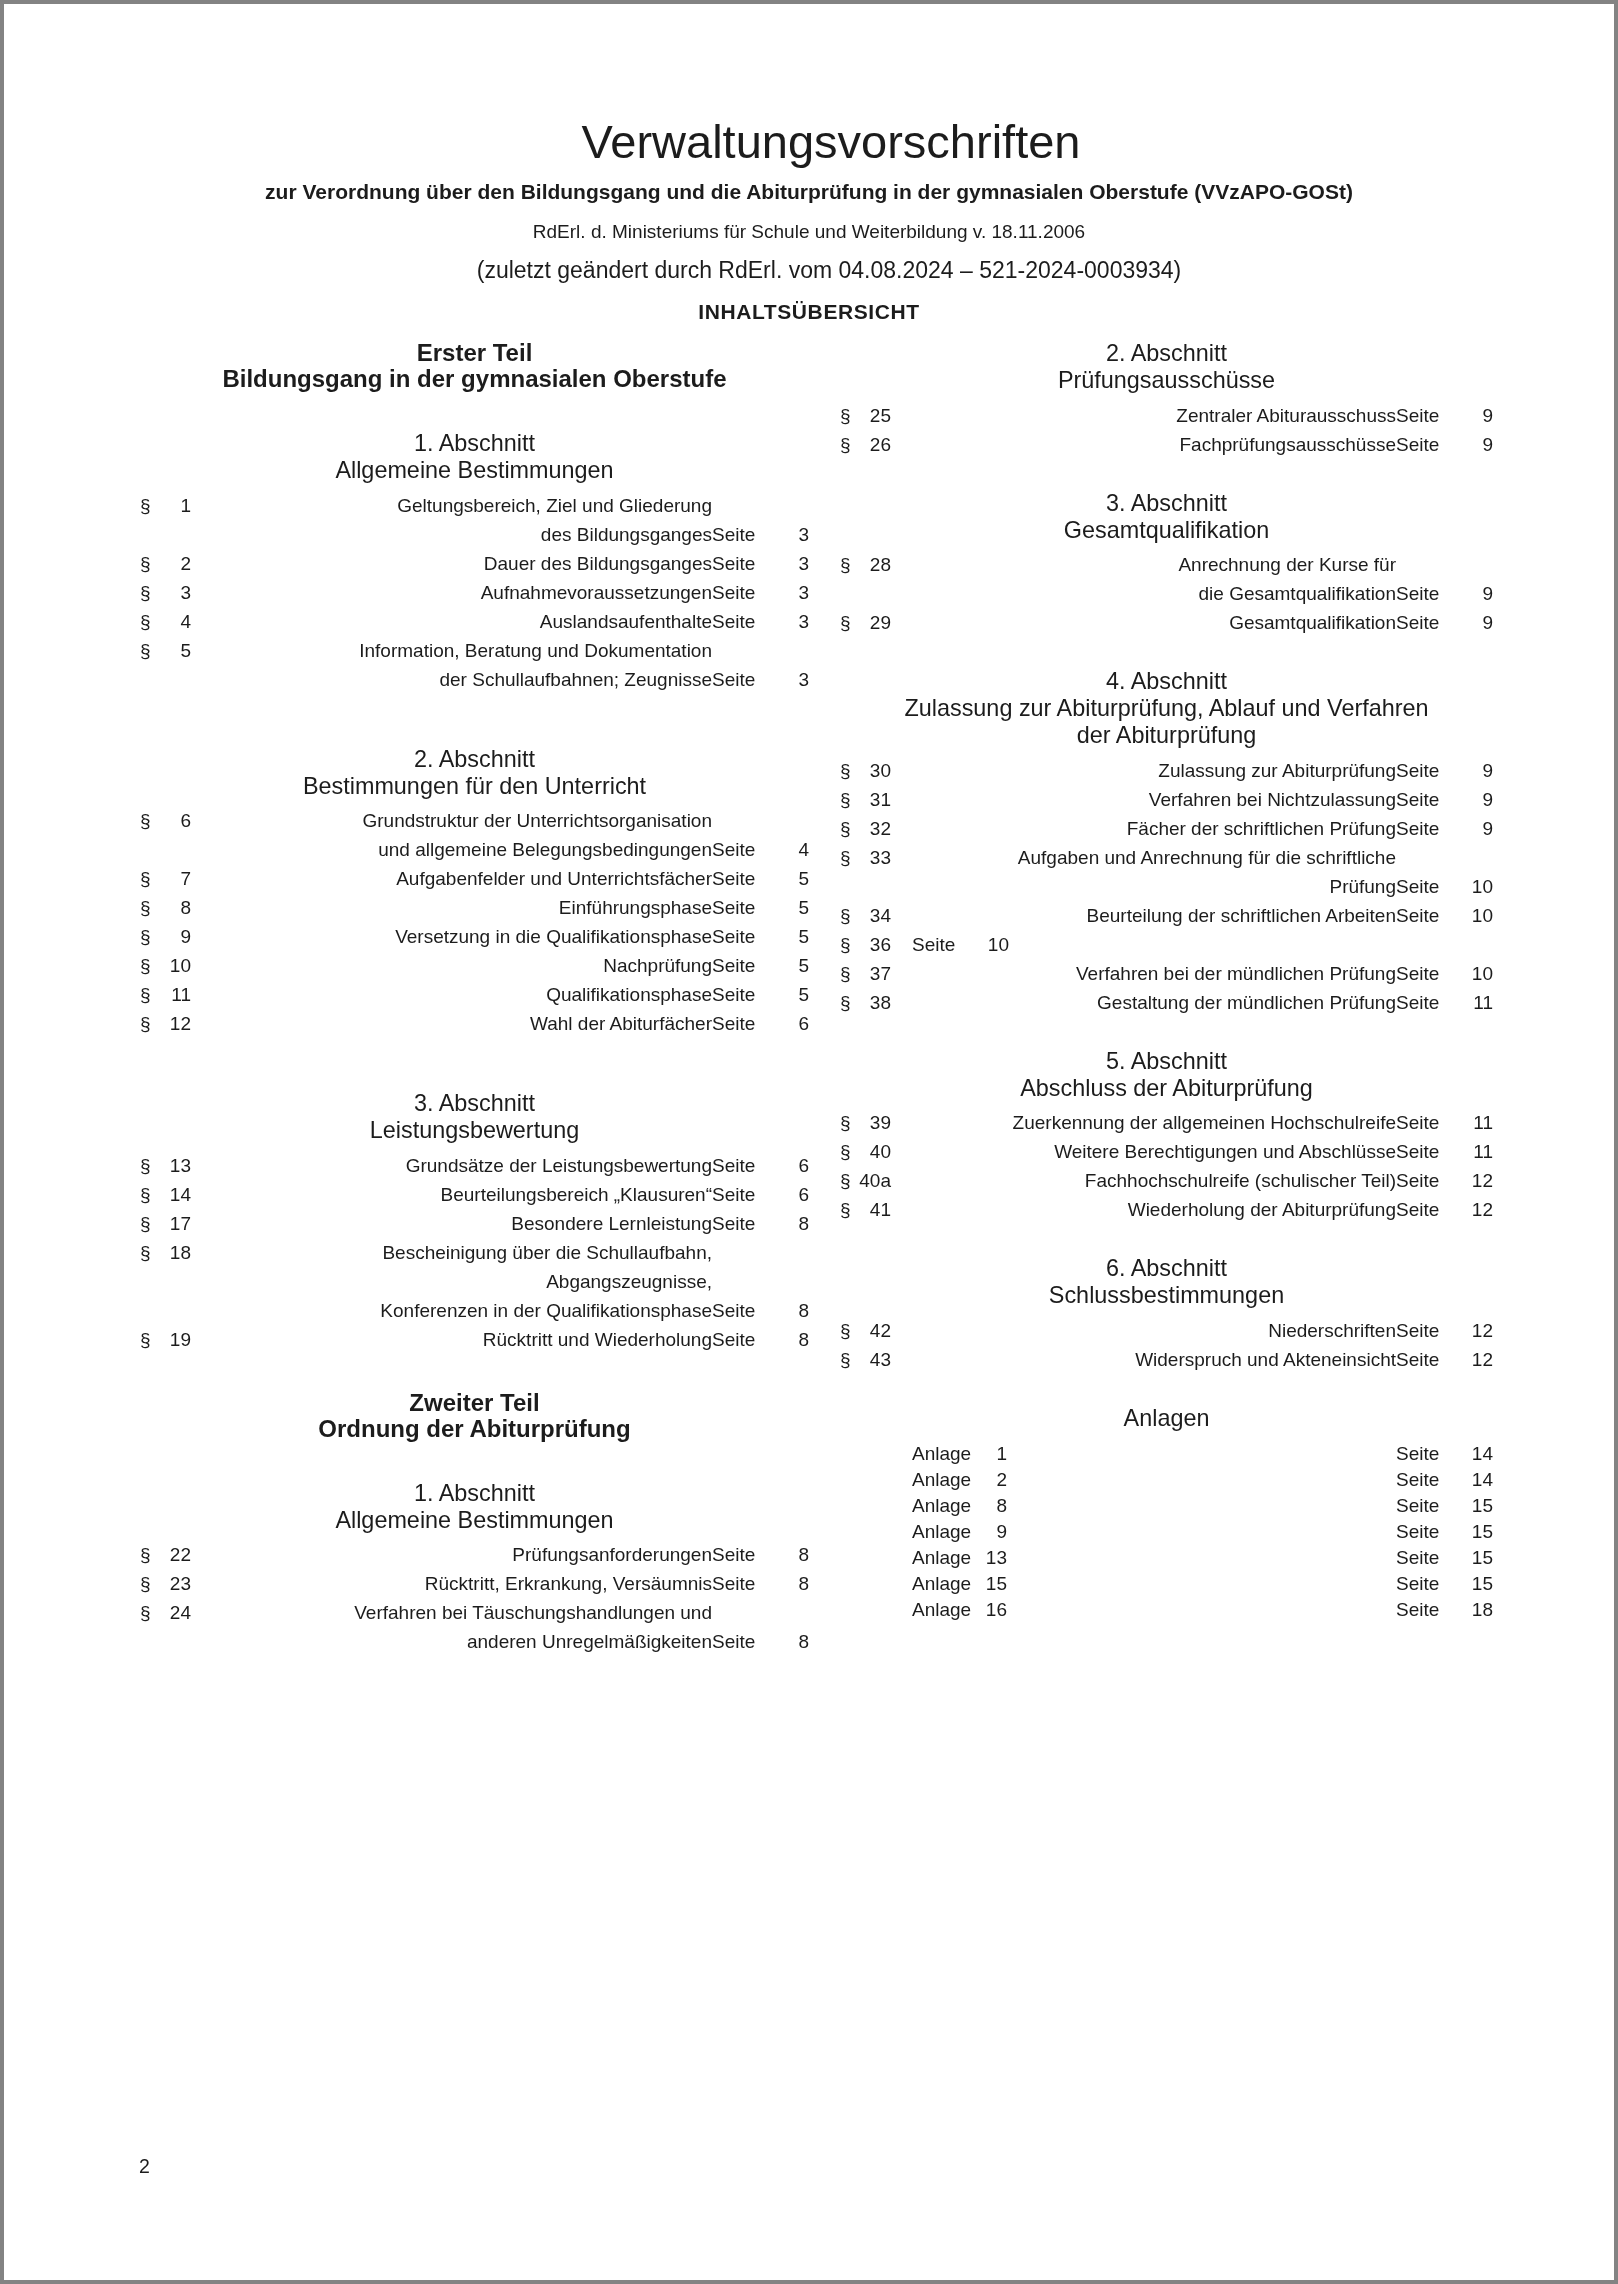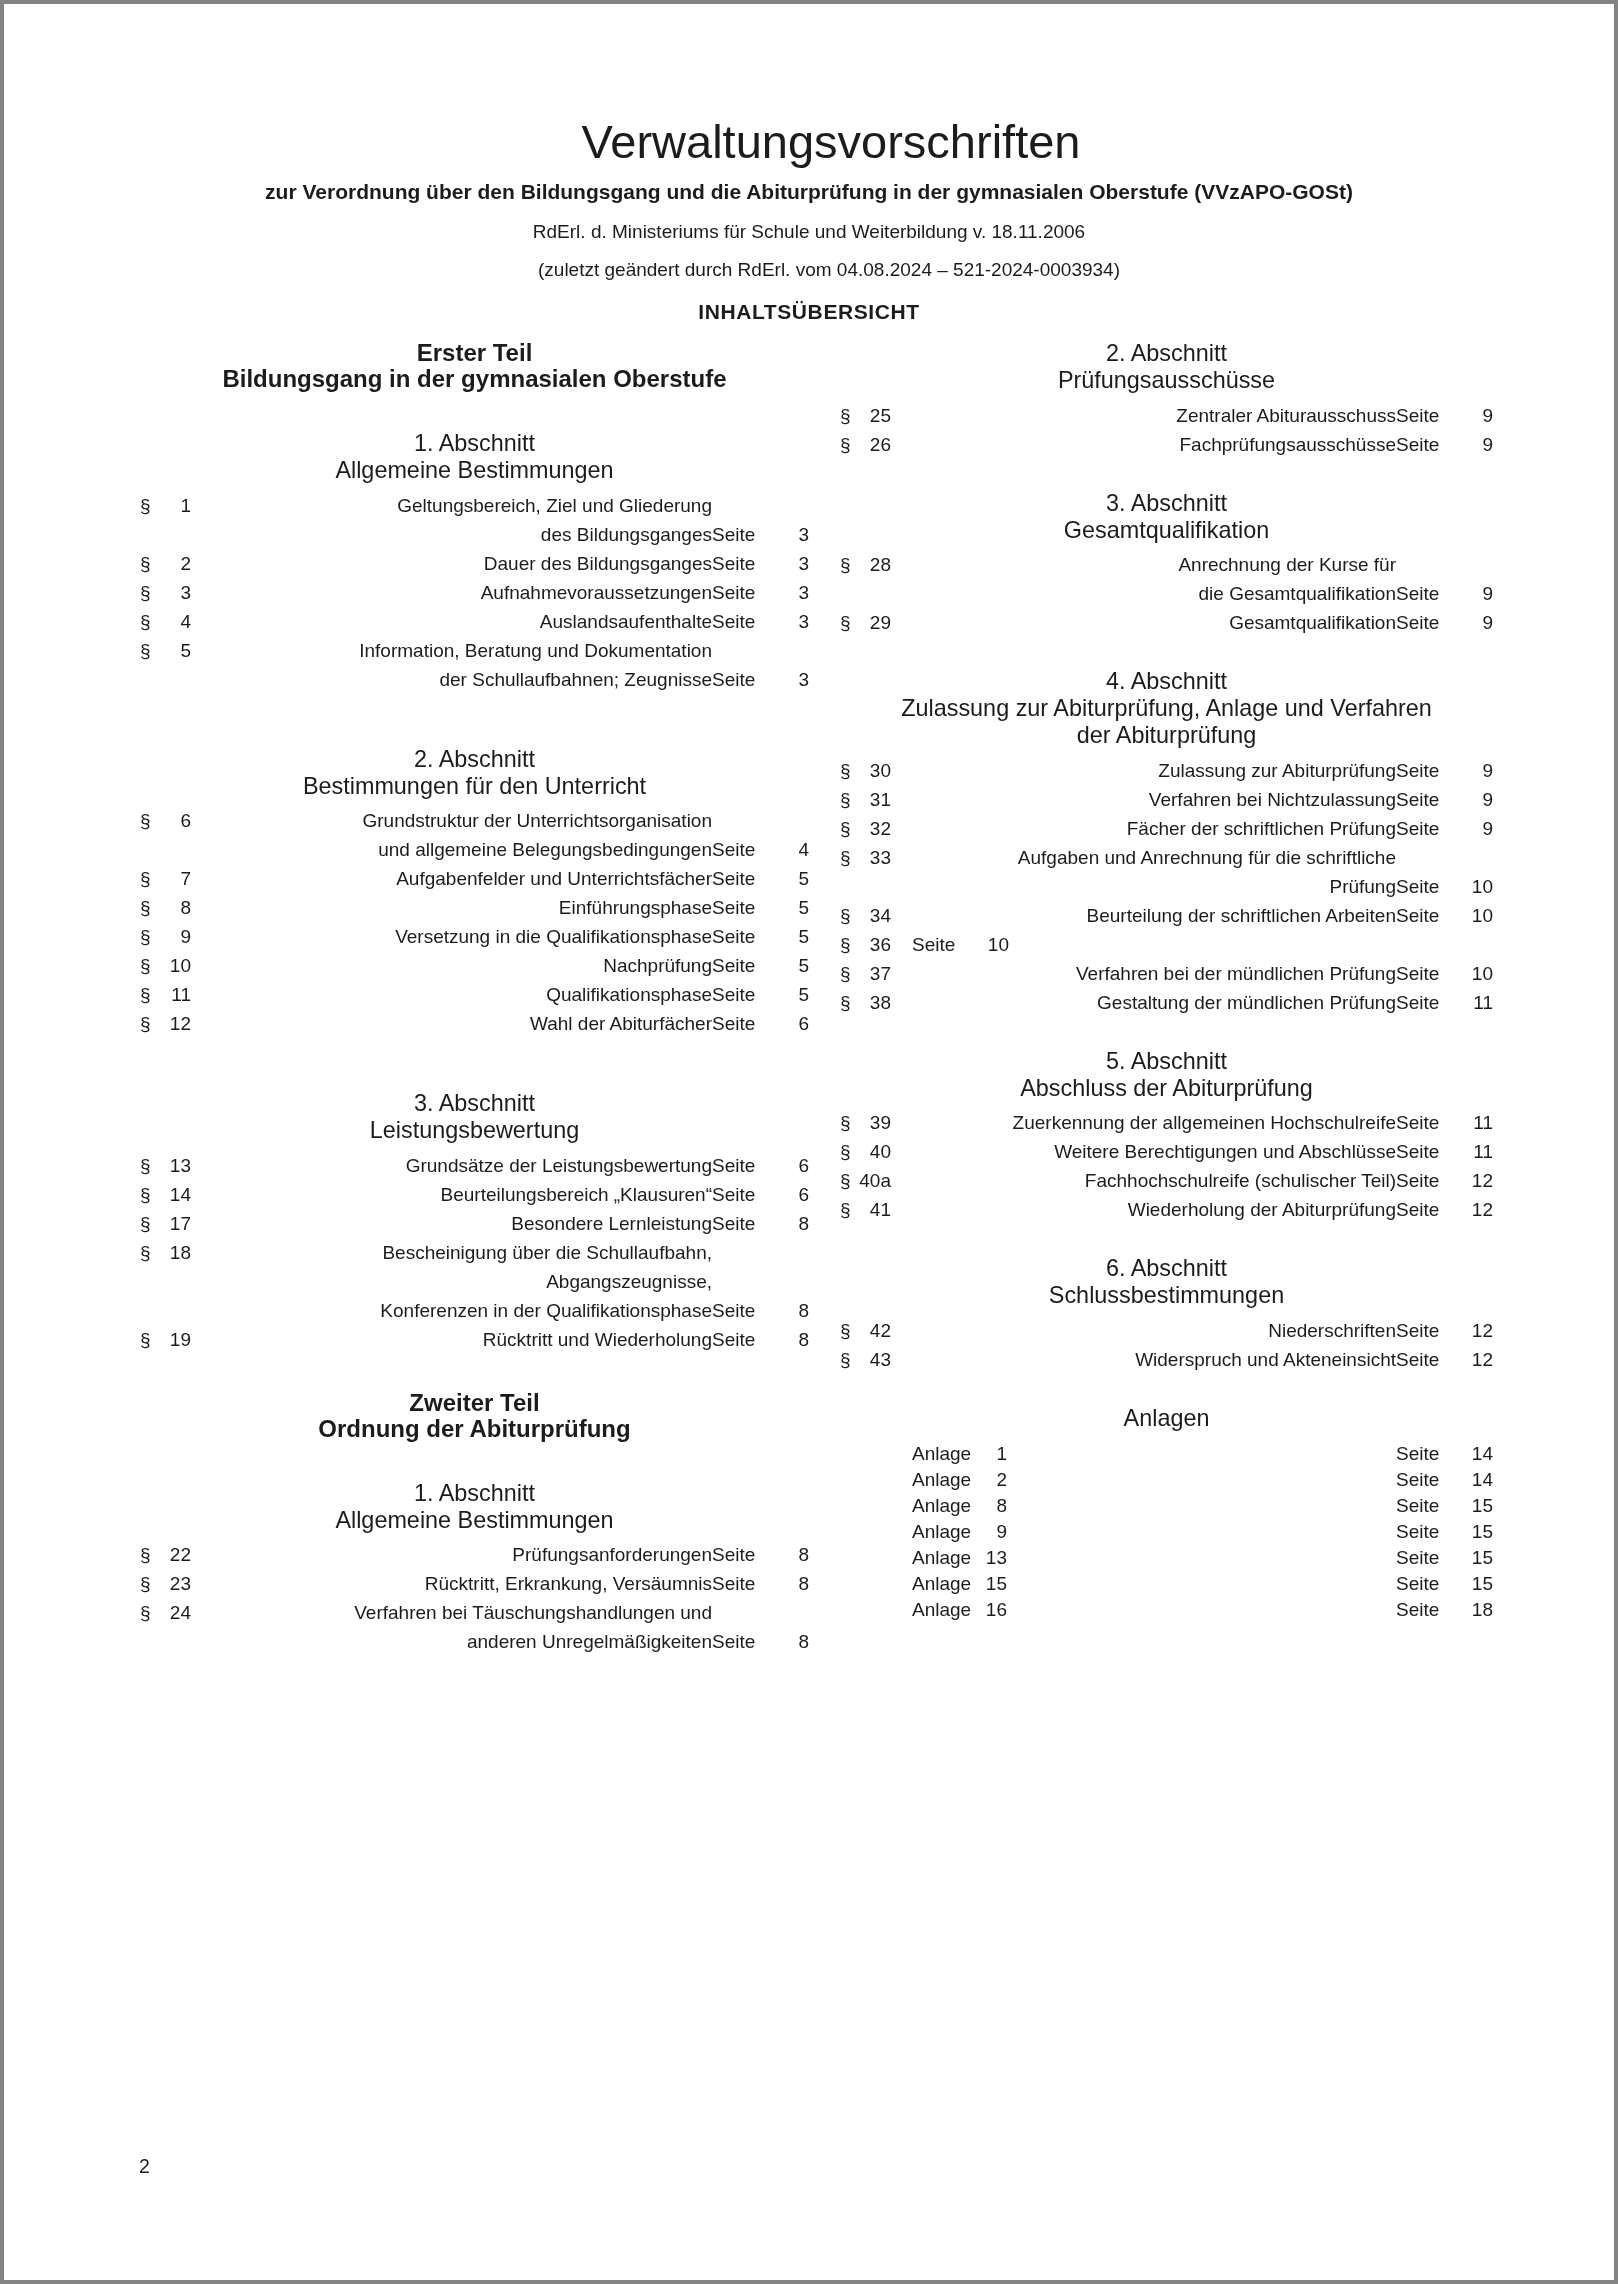--- a/index.html
+++ b/index.html
@@ -16,21 +16,21 @@
     border: 4.5px solid #838383;
     font-family: "Liberation Sans", "DejaVu Sans", sans-serif;
     color: #1c1c1c;
     overflow: hidden;
   }
   
   .doc-header { padding-top: 117px; text-align: center; }
   .title      { font-size: 47px; line-height: 41px; font-weight: normal; margin-left: 44px; }
   .subtitle   { margin-top: 18px; font-size: 21px; line-height: 24px; font-weight: bold; }
   .decree     { margin-top: 17px; font-size: 19px; line-height: 22px; }
-  .amendment  { margin-top: 16.2px; font-size: 19px; line-height: 22px; padding-left: 40px; }
+  .amendment  { margin-top: 16.2px; font-size: 23px; line-height: 22px; padding-left: 40px; }
   .toc-heading{ margin-top: 19px; font-size: 21px; line-height: 23px; letter-spacing: 0.6px; font-weight: bold; }
 
   
   .columns { display: flex; margin-top: 17px; padding-left: 136px; }
   .col-left  { width: 669px; flex: 0 0 auto; }
   .col-right { width: 653px; flex: 0 0 auto; margin-left: 31px; }
 
   .block { margin-top: 0; }
   .col-left  .block-section { margin-top: 52px; }
   .col-left  .block-part    { margin-top: 36px; }
@@ -447,21 +447,21 @@
               </div>
               <div class="page-ref">
                 <span class="page-label">Seite</span>
                 <span class="page-no">9</span>
               </div>
             </div>
           </div>
         </section>
         <section class="block block-section">
           <div class="section-line">4. Abschnitt</div>
-          <div class="section-line">Zulassung zur Abiturprüfung, Anlage und Verfahren</div>
+          <div class="section-line">Zulassung zur Abiturprüfung, Ablauf und Verfahren</div>
           <div class="section-line">der Abiturprüfung</div>
           <div class="entries">
             <div class="entry">
               <div class="entry-num">
                 <span class="para-sign">§</span>
                 <span class="para-no">30</span>
               </div>
               <div class="entry-body">
                 <div class="entry-line">Zulassung zur Abiturprüfung</div>
               </div>

